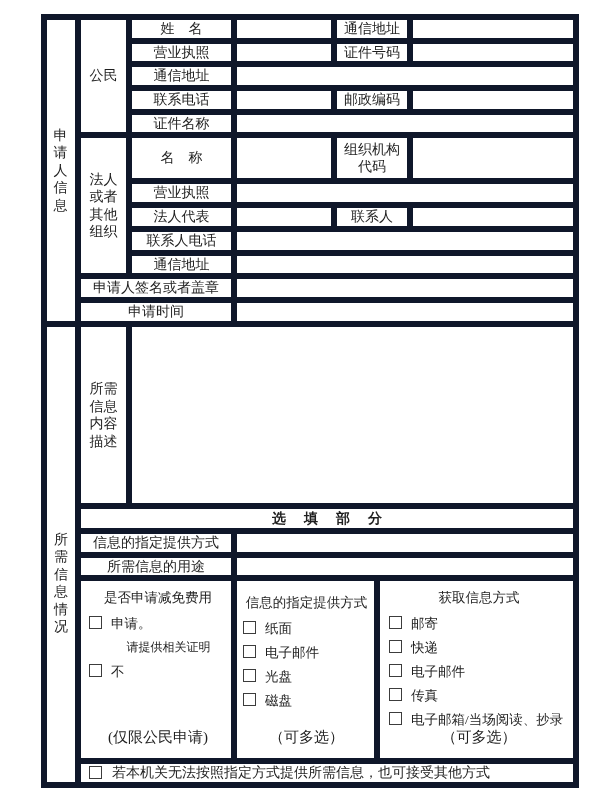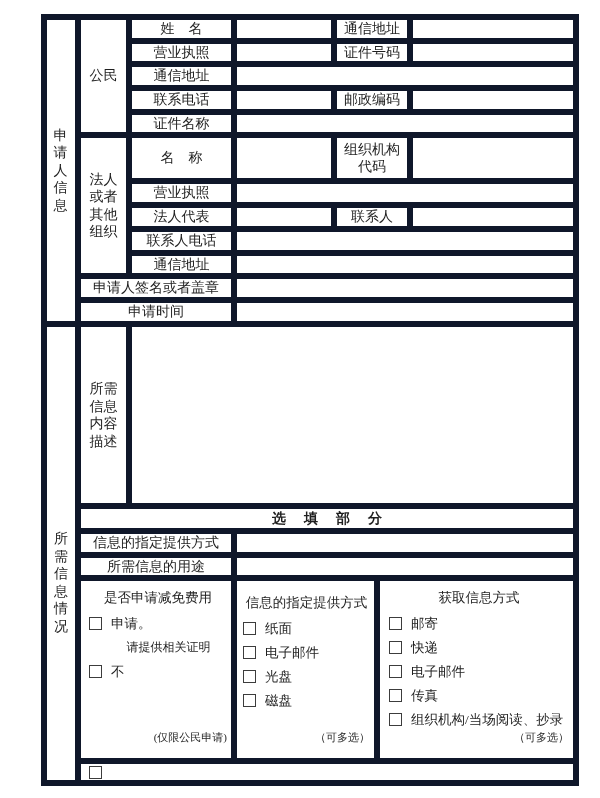--- a/index.html
+++ b/index.html
@@ -41,25 +41,25 @@
   .opt-box{
     display:flex;flex-direction:column;
     height:177px;box-sizing:border-box;
     padding:9px 4px 13px 8px;
   }
   .opt-box.c2{padding-left:6px;}
   .opt-box.c3{padding-left:9px;}
   .opt-title{font-size:13.5px;line-height:15px;margin-bottom:2px;}
   .opt-title.low{margin-top:5px;}
   .opt-line{
-    display:flex;align-items:center;
+    display:flex;
     font-size:13.5px;line-height:15px;margin-top:9px;
   }
   .opt-note{font-size:12px;line-height:15px;margin-top:9px;padding-left:21px;}
-  .opt-foot{font-size:11px;line-height:15px;margin-top:auto;text-align:right;}
+  .opt-foot{font-size:15px;line-height:15px;margin-top:auto;}
   .cb{
     display:inline-block;flex:0 0 auto;
     width:11px;height:11px;
     border:1px solid #3c3c3c;background:#fff;
     margin-right:9px;
   }
   td.note-row{text-align:left;}
   .note-line{display:flex;align-items:center;font-size:14px;padding-left:8px;}
   .note-line .cb{margin-right:10px;}
 </style>
@@ -240,29 +240,30 @@
           <div class="opt-line">
             <span class="cb"></span>
             <span>电子邮件</span>
           </div>
           <div class="opt-line">
             <span class="cb"></span>
             <span>传真</span>
           </div>
           <div class="opt-line">
             <span class="cb"></span>
-            <span>组织机构/当场阅读、抄录</span>
+            <span>电子邮箱/当场阅读、抄录</span>
           </div>
           <div class="opt-foot">（可多选）</div>
         </div>
       </td>
     </tr>
 
     <tr class="h22">
       <td colspan="6" class="note-row">
         <div class="note-line">
           <span class="cb"></span>
+          <span>若本机关无法按照指定方式提供所需信息，也可接受其他方式</span>
         </div>
       </td>
     </tr>
   </tbody>
     </table>
 </div>
 
 </body></html>

